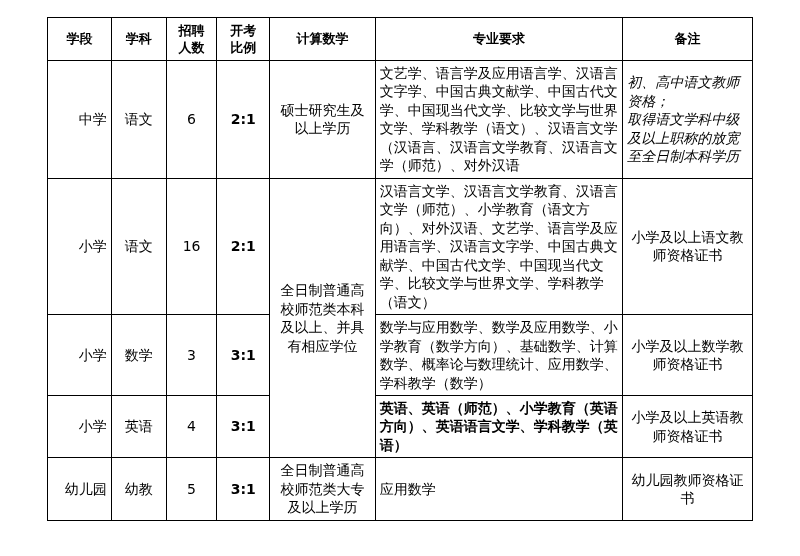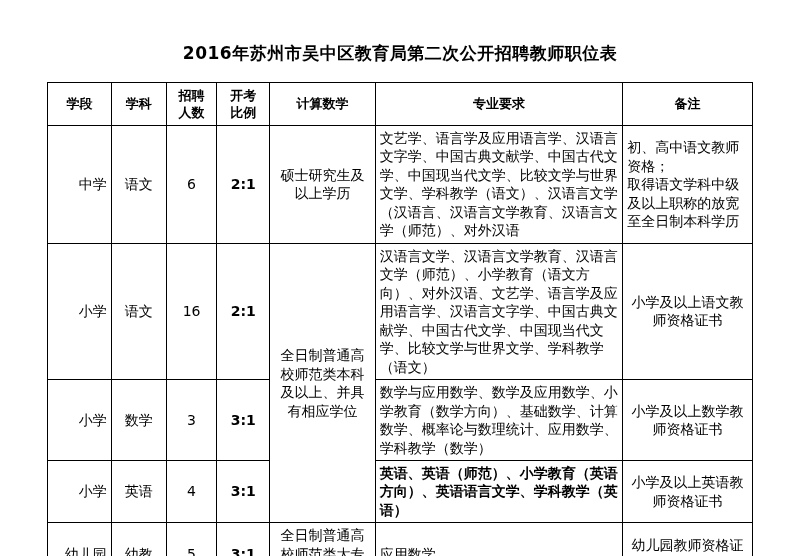--- a/index.html
+++ b/index.html
@@ -63,21 +63,20 @@
   .cell-major { text-align: left; font-size: 11.5px; line-height: 1.4; }
   .cell-note { text-align: left; font-size: 10.5px; line-height: 1.45; }
   .note-center { text-align: center; }
   td.tall { height: 92px; }
 </style>
 </head>
 <body>
 
 <div class="page">
 
-  <div class="doc-title">2016年苏州市吴中区教育局第二次公开招聘教师职位表</div>
 
   <table class="job-table">
     <colgroup>
       <col class="c-seg">
       <col class="c-subj">
       <col class="c-num">
       <col class="c-ratio">
       <col class="c-edu">
       <col class="c-major">
       <col class="c-note">
@@ -101,21 +100,21 @@
     </thead>
     <tbody>
 
       <tr>
         <td class="c-seg">中学</td>
         <td class="c-subj">语文</td>
         <td class="c-num">6</td>
         <td class="c-ratio">2:1</td>
         <td class="c-edu cell-edu tall">硕士研究生及以上学历</td>
         <td class="c-major cell-major tall">文艺学、语言学及应用语言学、汉语言文字学、中国古典文献学、中国古代文学、中国现当代文学、比较文学与世界文学、学科教学（语文）、汉语言文学（汉语言、汉语言文学教育、汉语言文学（师范）、对外汉语</td>
-        <td class="c-note cell-note tall" style="white-space: pre-line;">初、高中语文教师资格；
+        <td class="c-note cell-note tall" style="white-space: pre-line; font-style: italic;">初、高中语文教师资格；
 取得语文学科中级及以上职称的放宽至全日制本科学历</td>
       </tr>
 
       <tr>
         <td class="c-seg">小学</td>
         <td class="c-subj">语文</td>
         <td class="c-num">16</td>
         <td class="c-ratio">2:1</td>
         <td class="c-edu cell-edu" rowspan="3">全日制普通高校师范类本科及以上、并具有相应学位</td>
         <td class="c-major cell-major tall">汉语言文学、汉语言文学教育、汉语言文学（师范）、小学教育（语文方向）、对外汉语、文艺学、语言学及应用语言学、汉语言文字学、中国古典文献学、中国古代文学、中国现当代文学、比较文学与世界文学、学科教学（语文）</td>

